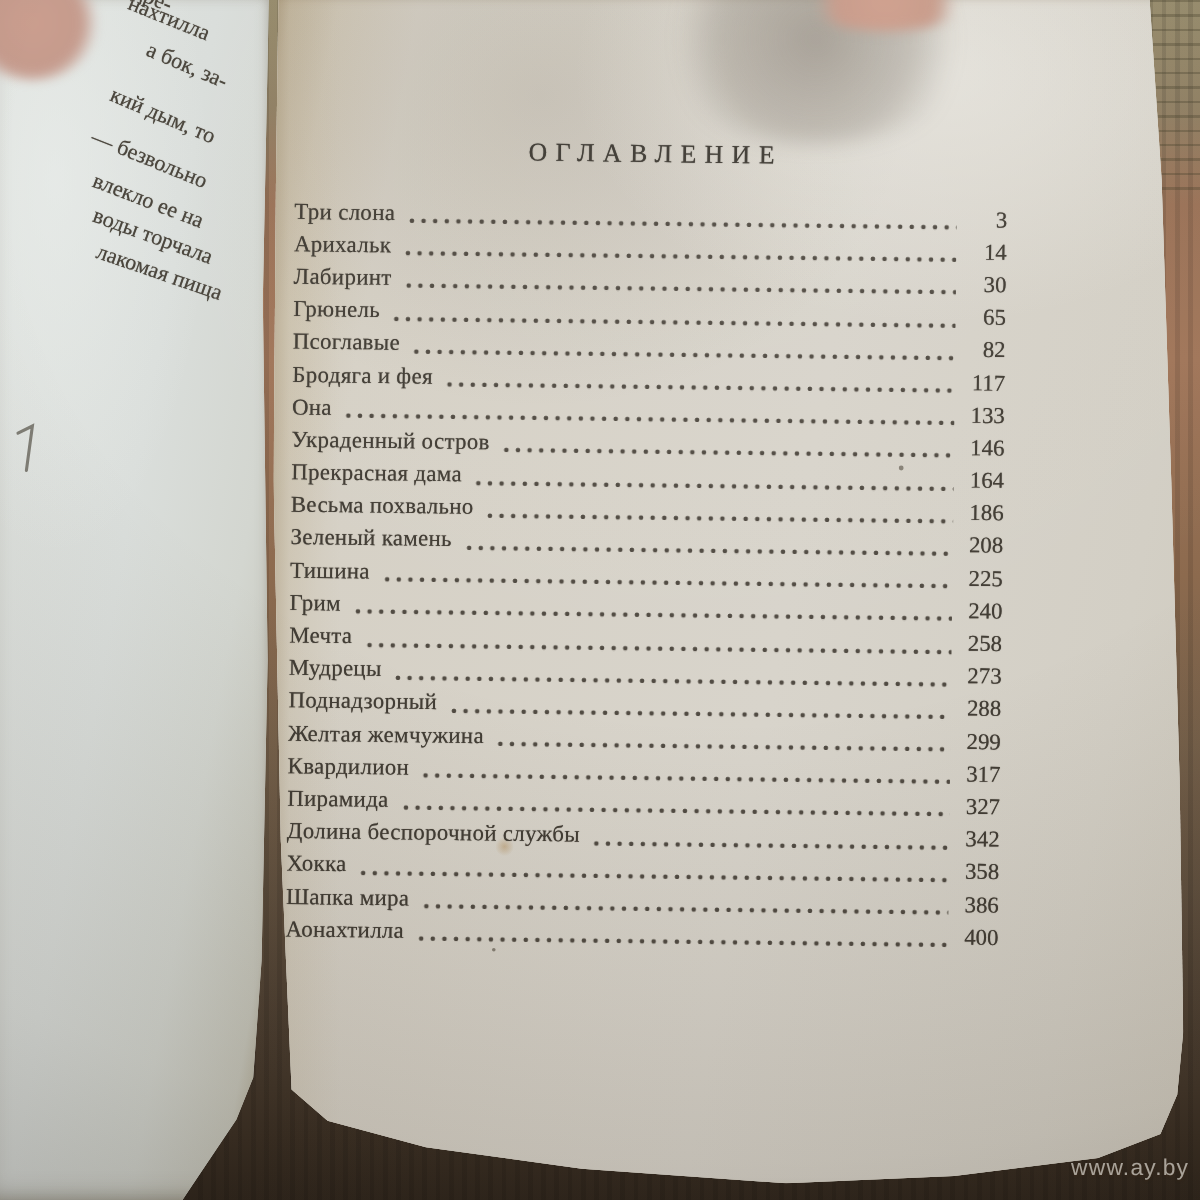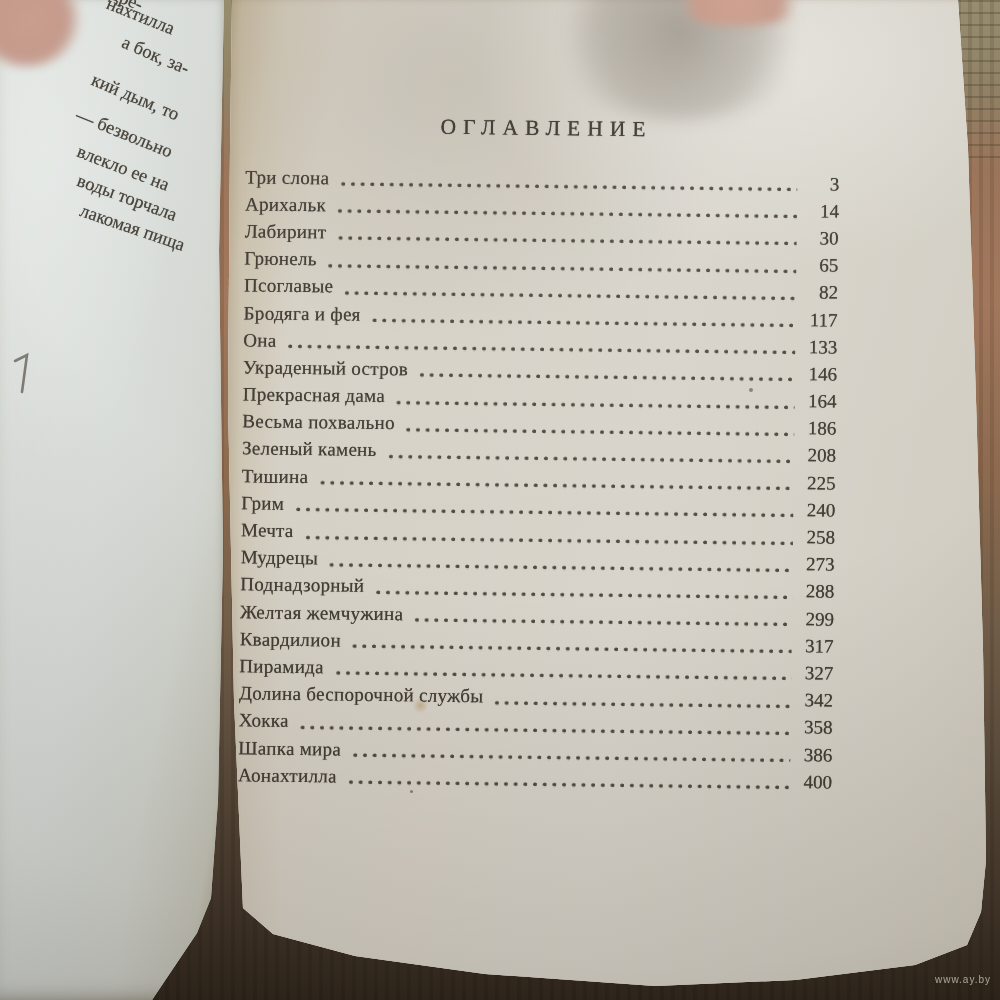--- a/index.html
+++ b/index.html
@@ -68,21 +68,21 @@
   .finger-top-left{position:absolute;left:-28px;top:-30px;width:110px;height:98px;border-radius:50%;
     background:radial-gradient(circle,#cb9e8e 0%,#c59b8d 55%,rgba(197,155,141,0) 75%);filter:blur(4px);z-index:6;}
   .finger-shadow-top{position:absolute;left:545px;top:-55px;width:270px;height:175px;border-radius:50%;
     background:radial-gradient(circle, rgba(110,100,88,.50) 0%, rgba(110,100,88,.28) 50%, rgba(110,100,88,0) 72%);
     filter:blur(8px);z-index:5;}
   .finger-tip-top{position:absolute;left:668px;top:-26px;width:140px;height:52px;border-radius:50%;
     background:radial-gradient(circle,#cf9f8d 0%,#c79a89 55%,rgba(199,154,137,0) 78%);filter:blur(5px);z-index:6;}
   .vignette{position:absolute;inset:0;z-index:40;pointer-events:none;
     background:radial-gradient(130% 100% at 60% 15%, rgba(255,255,250,.05) 0%, rgba(0,0,0,0) 45%, rgba(40,28,16,.12) 82%, rgba(26,18,10,.22) 100%);}
   .watermark{position:absolute;right:9px;bottom:15px;z-index:45;
-    font-family:"Liberation Sans","DejaVu Sans",sans-serif;font-size:10px;letter-spacing:1px;
+    font-family:"Liberation Sans","DejaVu Sans",sans-serif;font-size:19px;letter-spacing:1px;
     color:rgba(248,246,240,.60);text-shadow:0 1px 2px rgba(60,40,20,.55);}
 </style>
 </head>
 <body>
 
 <div class="photo">
 
   <div class="wood"></div>
   <div class="wood-grain-top"></div>
 

